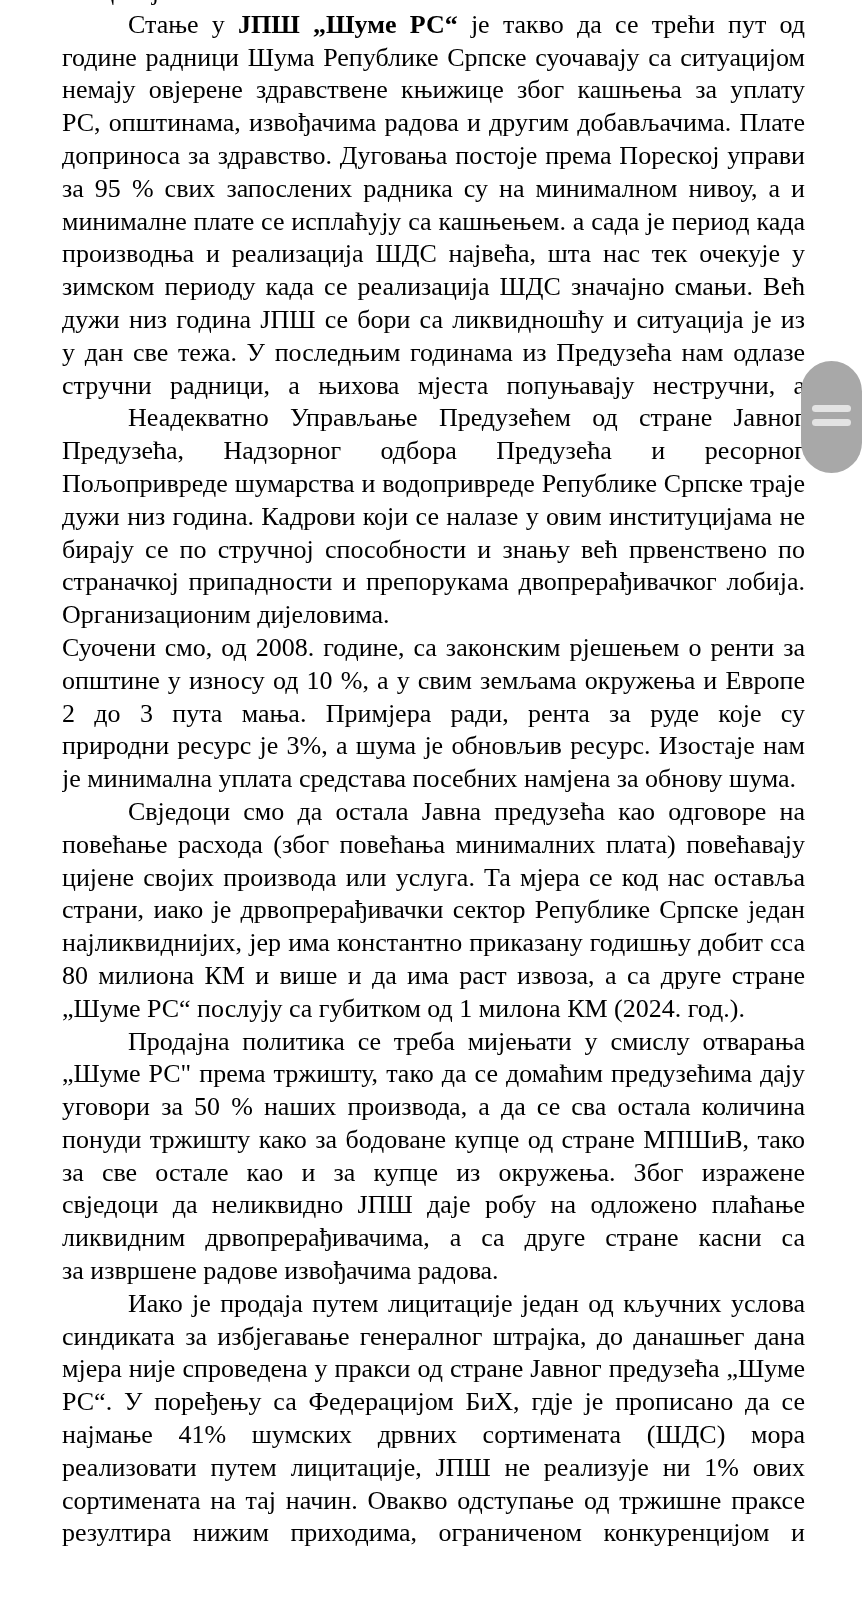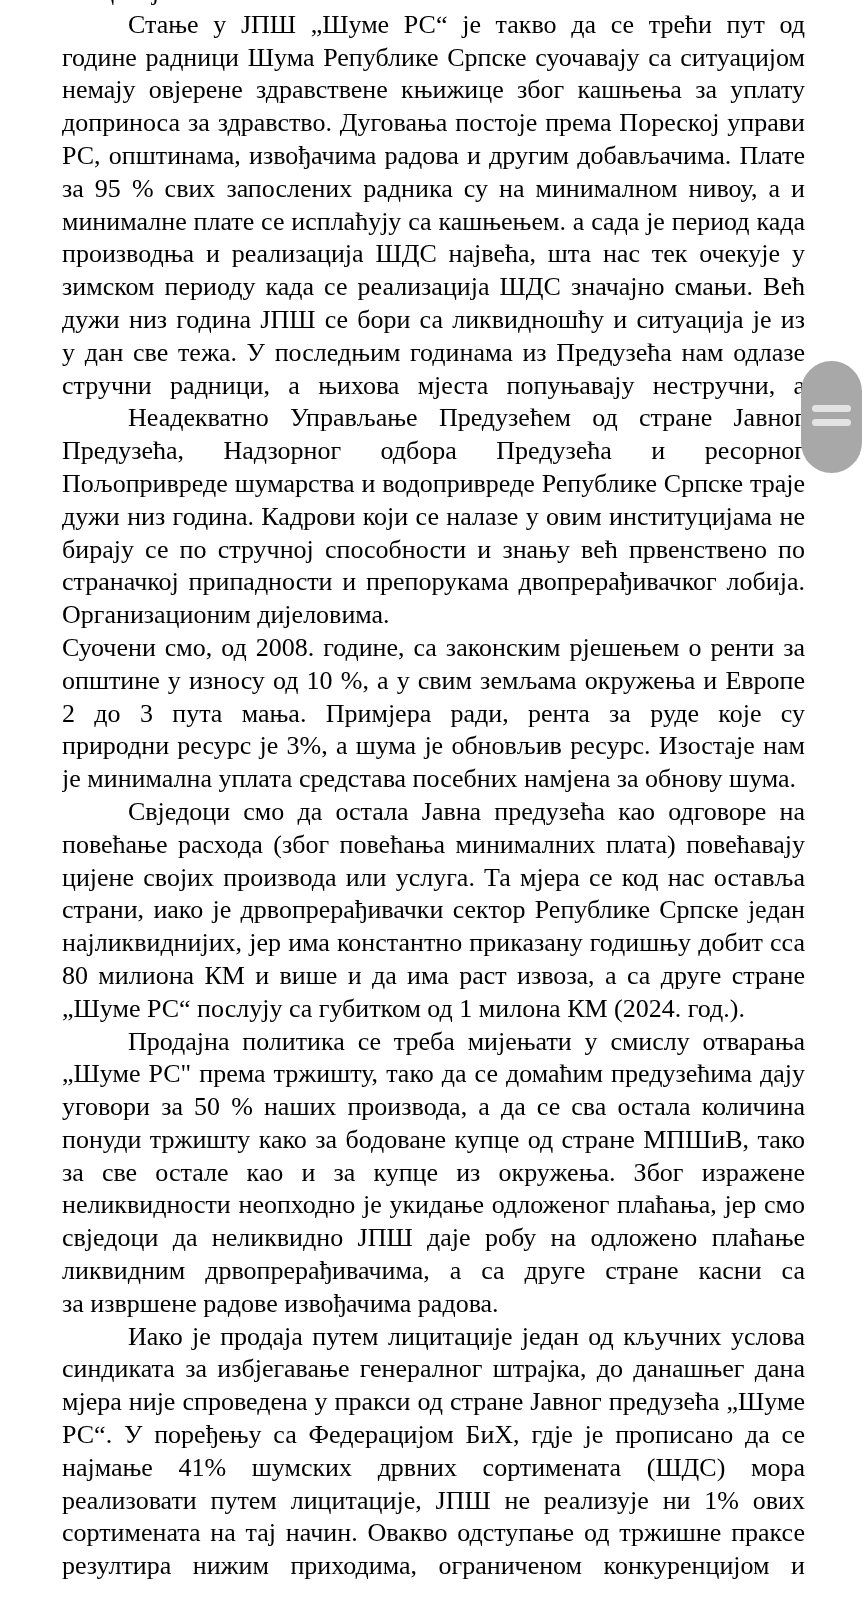--- a/index.html
+++ b/index.html
@@ -19,21 +19,21 @@
   }
   .line {
     height: 32.8px;
     line-height: 32.8px;
     text-align: justify;
     overflow: hidden;
     white-space: normal;
   }
   .jl { text-align-last: justify; }
   .ind { text-indent: 66px; }
-  .b { font-weight: normal; }
+  .b { font-weight: bold; }
   .scroll-handle {
     position: absolute;
     top: 361px; right: 6px;
     width: 61px; height: 112px;
     background: #a8a8a8;
     border-radius: 31px;
   }
   .grip {
     position: absolute;
     left: 11px;
@@ -50,22 +50,22 @@
 <div class="doc">
 
   <div>
     <div class="line">концесије.</div>
   </div>
 
   <div>
     <div class="line jl ind"><span>Стање у </span><span class="b">ЈПШ „Шуме РС“</span><span> је такво да се трећи пут од почетка</span></div>
     <div class="line jl">године радници Шума Републике Српске суочавају са ситуацијом да</div>
     <div class="line jl">немају овјерене здравствене књижице због кашњења за уплату</div>
+    <div class="line jl">РС, општинама, извођачима радова и другим добављачима. Плате</div>
     <div class="line jl">доприноса за здравство. Дуговања постоје према Пореској управи</div>
-    <div class="line jl">РС, општинама, извођачима радова и другим добављачима. Плате</div>
     <div class="line jl">за 95 % свих запослених радника су на минималном нивоу, а и такве</div>
     <div class="line jl">минималне плате се исплаћују са кашњењем. а сада је период када је</div>
     <div class="line jl">производња и реализација ШДС највећа, шта нас тек очекује у</div>
     <div class="line jl">зимском периоду када се реализација ШДС значајно смањи. Већ</div>
     <div class="line jl">дужи низ година ЈПШ се бори са ликвидношћу и ситуација је из дана</div>
     <div class="line jl">у дан све тежа. У последњим годинама из Предузећа нам одлазе</div>
     <div class="line">стручни радници, а њихова мјеста попуњавају нестручни, а подобни.</div>
   </div>
 
   <div>
@@ -95,21 +95,20 @@
     <div class="line jl">80 милиона КМ и више и да има раст извоза, а са друге стране ЈПШ</div>
     <div class="line">„Шуме РС“ послују са губитком од 1 милона КМ (2024. год.).</div>
   </div>
 
   <div>
     <div class="line jl ind">Продајна политика се треба мијењати у смислу отварања ЈПШ</div>
     <div class="line jl">„Шуме РС" према тржишту, тако да се домаћим предузећима дају</div>
     <div class="line jl">уговори за 50 % наших производа, а да се сва остала количина</div>
     <div class="line jl">понуди тржишту како за бодоване купце од стране МПШиВ, тако и</div>
     <div class="line jl">за све остале као и за купце из окружења. Због изражене</div>
-    <div class="line jl">неликвидности неопходно је укидање одложеног плаћања, јер смо</div>
     <div class="line jl">свједоци да неликвидно ЈПШ даје робу на одложено плаћање</div>
     <div class="line jl">ликвидним дрвопрерађивачима, а са друге стране касни са исплатом</div>
     <div class="line">за извршене радове извођачима радова.</div>
   </div>
 
   <div>
     <div class="line jl ind">Иако је продаја путем лицитације један од кључних услова</div>
     <div class="line jl">синдиката за избјегавање генералног штрајка, до данашњег дана ова</div>
     <div class="line jl">мјера није спроведена у пракси од стране Јавног предузећа „Шуме</div>
     <div class="line jl">РС“. У поређењу са Федерацијом БиХ, гдје је прописано да се</div>

